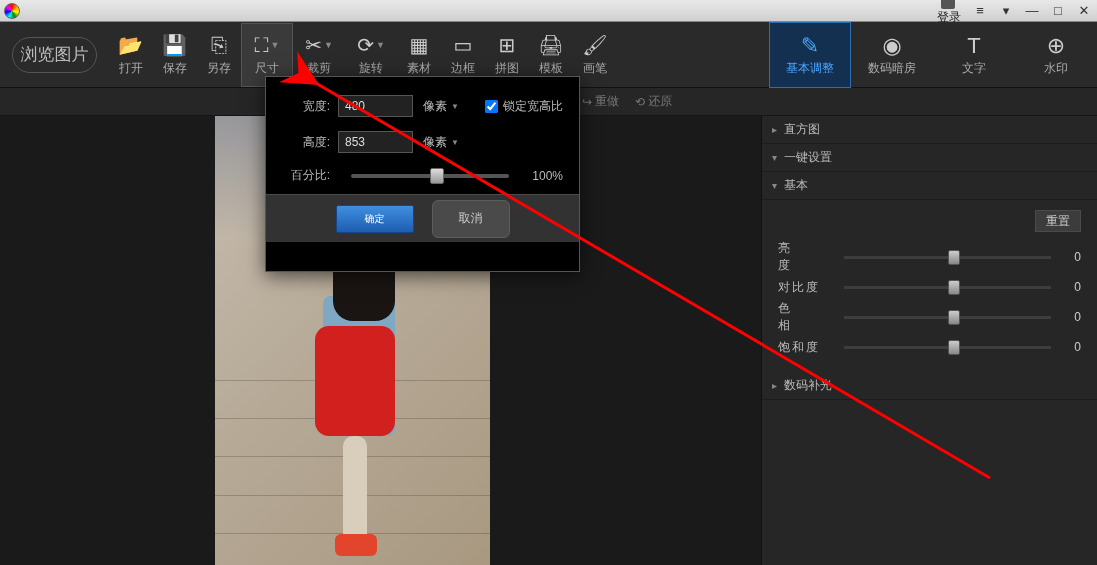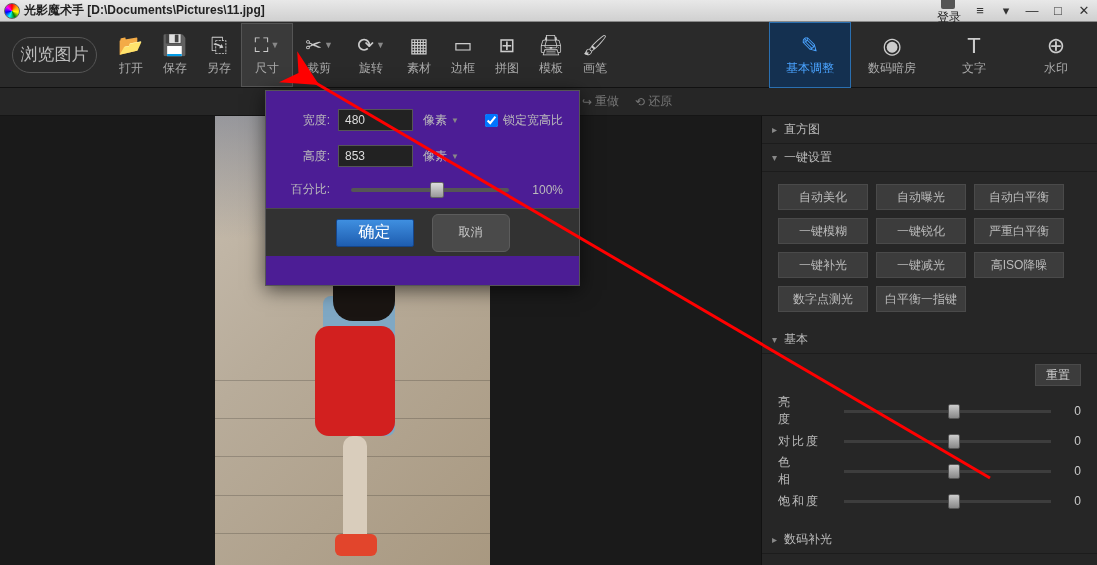--- a/index.html
+++ b/index.html
@@ -45,35 +45,35 @@
   .fig-hair { position:absolute; left:118px; top:115px; width:62px; height:90px; background:#1a1512; border-radius:30px 30px 20px 20px; }
   .fig-body { position:absolute; left:108px; top:180px; width:72px; height:140px; background:#7fa8c4; border-radius:8px; }
   .fig-bag  { position:absolute; left:100px; top:210px; width:80px; height:110px; background:#d2201f; border-radius:14px; }
   .fig-leg1 { position:absolute; left:128px; top:320px; width:24px; height:110px; background:#d9cdbc; border-radius:10px; }
   .fig-shoe { position:absolute; left:120px; top:418px; width:42px; height:22px; background:#e2452c; border-radius:6px; }
   .steps { position:absolute; left:0; bottom:0; width:100%; height:60%; }
   .step { position:absolute; left:0; width:100%; height:14%; border-top:1px solid rgba(0,0,0,0.18); }
   .step:nth-child(1){bottom:0} .step:nth-child(2){bottom:14%} .step:nth-child(3){bottom:28%} .step:nth-child(4){bottom:42%} .step:nth-child(5){bottom:56%}
   
   
-  .dialog { position:absolute; left:265px; top:90px; width:315px; height:196px; background:#4c1d95; border:1px solid #555; box-shadow:0 4px 18px rgba(0,0,0,0.6); z-index:50; }
+  .dialog { position:absolute; left:265px; top:76px; width:315px; height:196px; background:#000000; border:1px solid #555; box-shadow:0 4px 18px rgba(0,0,0,0.6); z-index:50; }
   .dlg-body { padding:18px 16px 10px 16px; color:#bbb; font-size:12px; }
   .dlg-row { display:flex; align-items:center; margin-bottom:14px; }
   .dlg-row .lbl { width:48px; text-align:right; margin-right:8px; }
   .dlg-row input[type=text] { width:75px; height:22px; background:#222; border:1px solid #555; color:#ddd; padding:0 6px; font-size:12px; }
   .dlg-row .unit { margin-left:10px; display:flex; align-items:center; }
   .dlg-row .unit .dd { font-size:8px; margin-left:4px; color:#888; }
   .lock { display:flex; align-items:center; margin-left:26px; }
   .lock input { margin-right:5px; }
   .slider-row { display:flex; align-items:center; margin-top:2px;gap:13px; }
   .slider-row .lbl { width:48px; text-align:right; margin-right:8px; }
   .slider { flex:1; height:4px; background:#555; border-radius:2px; position:relative; margin-right:10px; }
   .slider .thumb { position:absolute; top:-6px; width:14px; height:16px; background:linear-gradient(#ddd,#999); border:1px solid #666; border-radius:2px; }
   .dlg-foot { height:48px; background:#323232; border-top:1px solid #4a4a4a; display:flex; align-items:center; justify-content:center; gap:18px; }
-  .btn-ok { width:78px; height:28px; background:linear-gradient(#3f8fe0,#1e5db0); border:1px solid #15458a; color:#fff; font-size:16px; border-radius:2px; cursor:pointer; }
+  .btn-ok { width:78px; height:28px; background:linear-gradient(#3f8fe0,#1e5db0); border:1px solid #15458a; color:#fff; font-size:10px; border-radius:2px; cursor:pointer; }
   .btn-cancel { width:78px; height:38px; background:#4a4a4a; border:1px solid #5c5c5c; color:#ccc; font-size:12px; border-radius:6px; cursor:pointer; }
   
   
   .rightpanel { width:336px; background:#262626; border-left:1px solid #111; color:#bbb; font-size:12px; overflow:hidden; }
   .section-head { height:28px; display:flex; align-items:center; padding:0 10px; border-bottom:1px solid #1c1c1c; cursor:pointer; }
   .section-head .chev { width:12px; color:#888; font-size:10px; }
   .section-body { padding:12px 16px 8px 16px; }
   .preset-grid { display:flex; flex-wrap:wrap; gap:8px; margin-bottom:6px; }
   .preset { width:90px; height:26px; background:#3c3c3c; border:1px solid #4a4a4a; display:flex; align-items:center; justify-content:center; font-size:12px; cursor:pointer; }
   .basic-body { padding:10px 16px; }
@@ -87,23 +87,20 @@
   .param .pval { width:20px; text-align:right; color:#ccc; }
   
   
   .arrow-svg { position:absolute; left:0; top:0; pointer-events:none; z-index:100; }
 </style>
 </head>
 <body>
 
 <div class="titlebar">
   <div class="logo"></div>
-  <span class="title">
-    <span>光影魔术手</span>&nbsp;<span>[D:\Documents\Pictures\11.jpg]</span>
-  </span>
   <div class="spacer"></div>
   <div class="login">
     <div class="login-icon"></div>
     <span>登录</span>
   </div>
   <div class="winbtns">
     <div class="winbtn">≡</div>
     <div class="winbtn">▾</div>
     <div class="winbtn">—</div>
     <div class="winbtn">□</div>
@@ -212,35 +209,20 @@
   </div>
 
   <div class="rightpanel">
     <div class="section-head">
       <span class="chev">▸</span>
       <span>直方图</span>
     </div>
     <div class="section-head">
       <span class="chev">▾</span>
       <span>一键设置</span>
-    </div>
-    <div class="section-body">
-      <div class="preset-grid" id="preset-grid">
-          <div class="preset">自动美化</div>
-          <div class="preset">自动曝光</div>
-          <div class="preset">自动白平衡</div>
-          <div class="preset">一键模糊</div>
-          <div class="preset">一键锐化</div>
-          <div class="preset">严重白平衡</div>
-          <div class="preset">一键补光</div>
-          <div class="preset">一键减光</div>
-          <div class="preset">高ISO降噪</div>
-          <div class="preset">数字点测光</div>
-          <div class="preset">白平衡一指键</div>
-        </div>
     </div>
     <div class="section-head">
       <span class="chev">▾</span>
       <span>基本</span>
     </div>
     <div class="basic-body">
       <div class="basic-top">
         <button class="reset-btn">重置</button>
       </div>
       <div id="param-list">

